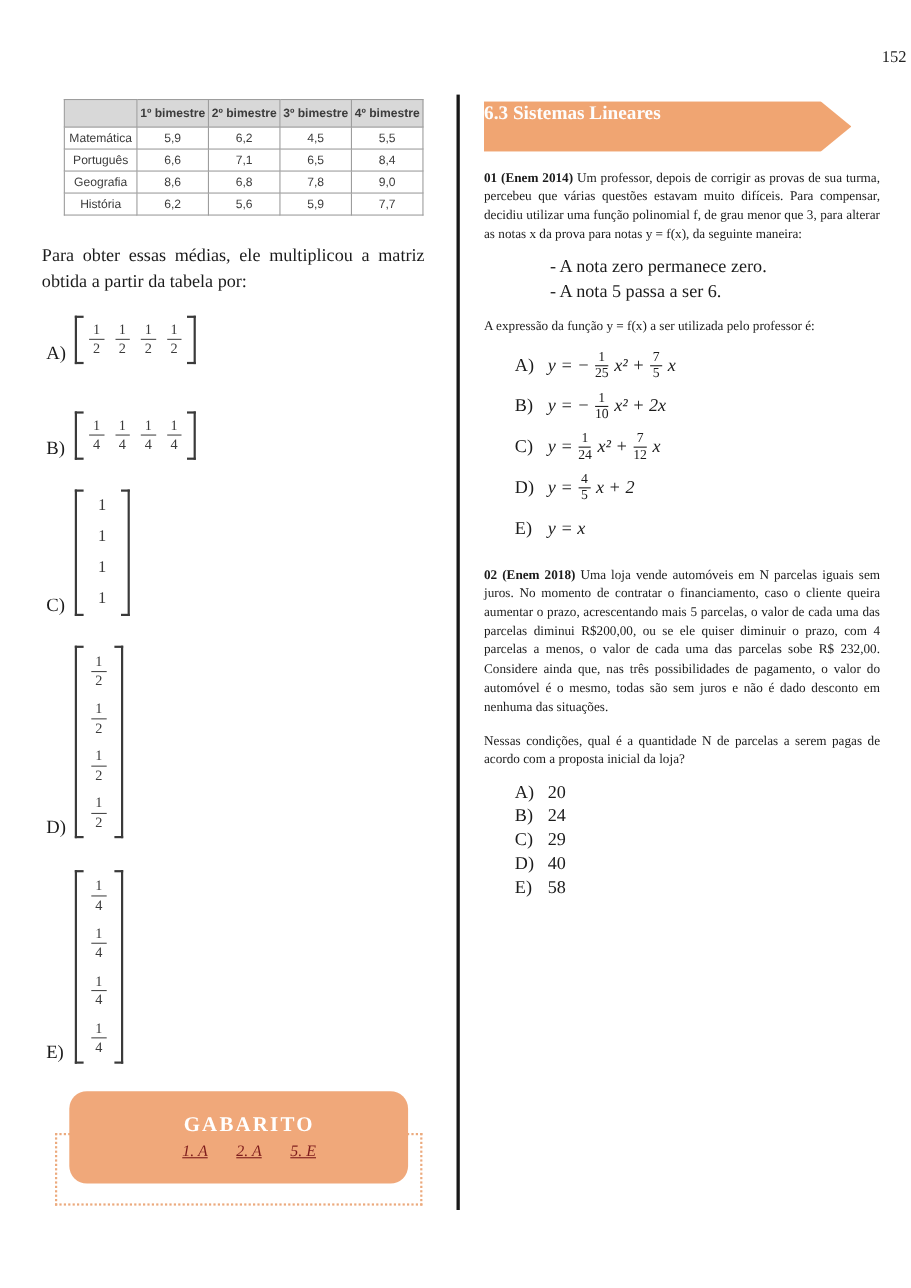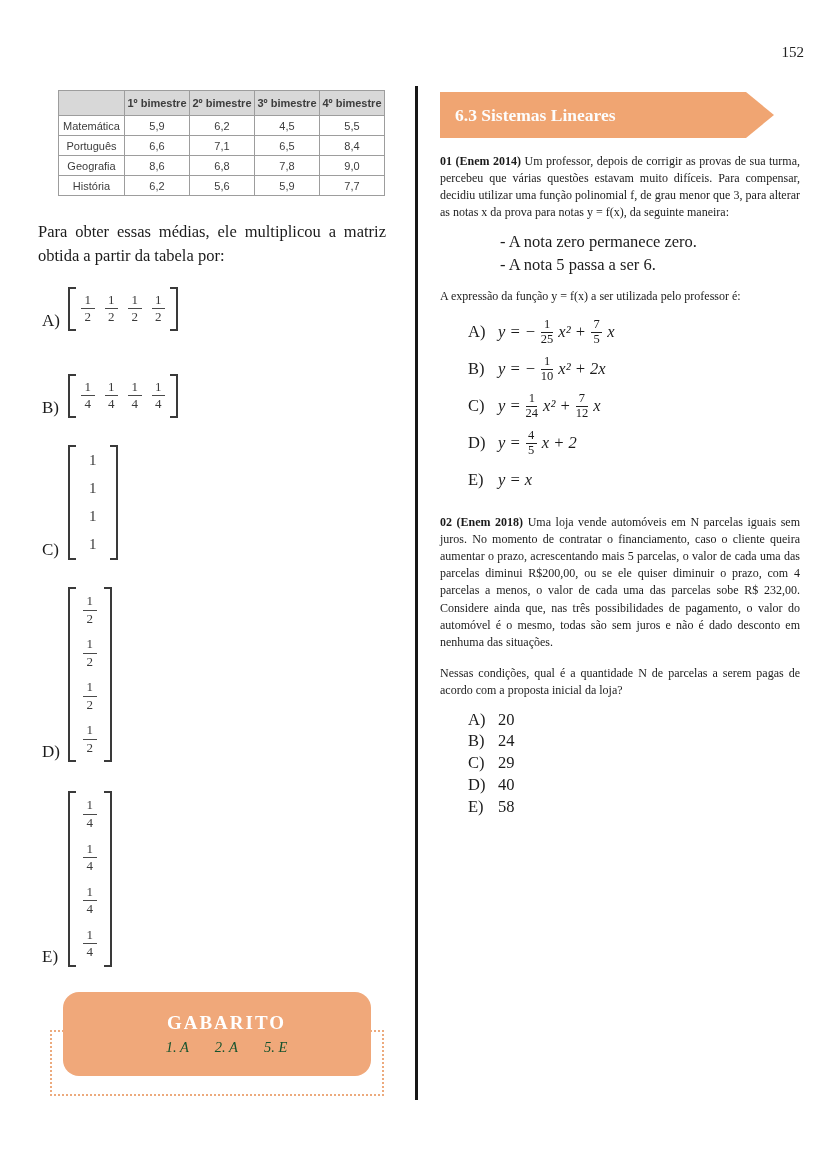--- a/index.html
+++ b/index.html
@@ -9,21 +9,21 @@
     width: 828px;
     height: 1171px;
     background: #ffffff;
     font-family: "Liberation Serif", serif;
     color: #1b1b1b;
     overflow: hidden;
   }
   .page-number {
     position: absolute;
     top: 44px;
-    right: 24px;
+    right: 4px;
     font-size: 15px;
     color: #222;
   }
 
   
   .col-left {
     position: absolute;
     left: 38px;
     top: 88px;
     width: 348px;
@@ -144,21 +144,22 @@
     font-size: 19px;
     font-weight: bold;
     letter-spacing: 2px;
     color: #ffffff;
   }
   .gab-answers {
     display: flex;
     gap: 26px;
     font-size: 14.5px;
     font-style: italic;
-    color: #14532d;
+    color: #7f1d1d;
+    text-decoration: underline;
   }
 
   
   .divider {
     position: absolute;
     left: 415px;
     top: 86px;
     width: 3px;
     height: 1014px;
     background: #171717;
@@ -171,22 +172,20 @@
     top: 88px;
     width: 360px;
   }
   .banner {
     margin-top: 4px;
     width: 334px;
     height: 46px;
     background: #f0a572;
     clip-path: polygon(0 0, calc(100% - 28px) 0, 100% 50%, calc(100% - 28px) 100%, 0 100%);
     display: flex;
-    align-items: center;
-    padding-left: 15px;
   }
   .banner-title {
     color: #fdfdfd;
     font-weight: bold;
     font-size: 17.5px;
   }
   .body {
     font-size: 12px;
     line-height: 1.42;
     text-align: justify;

